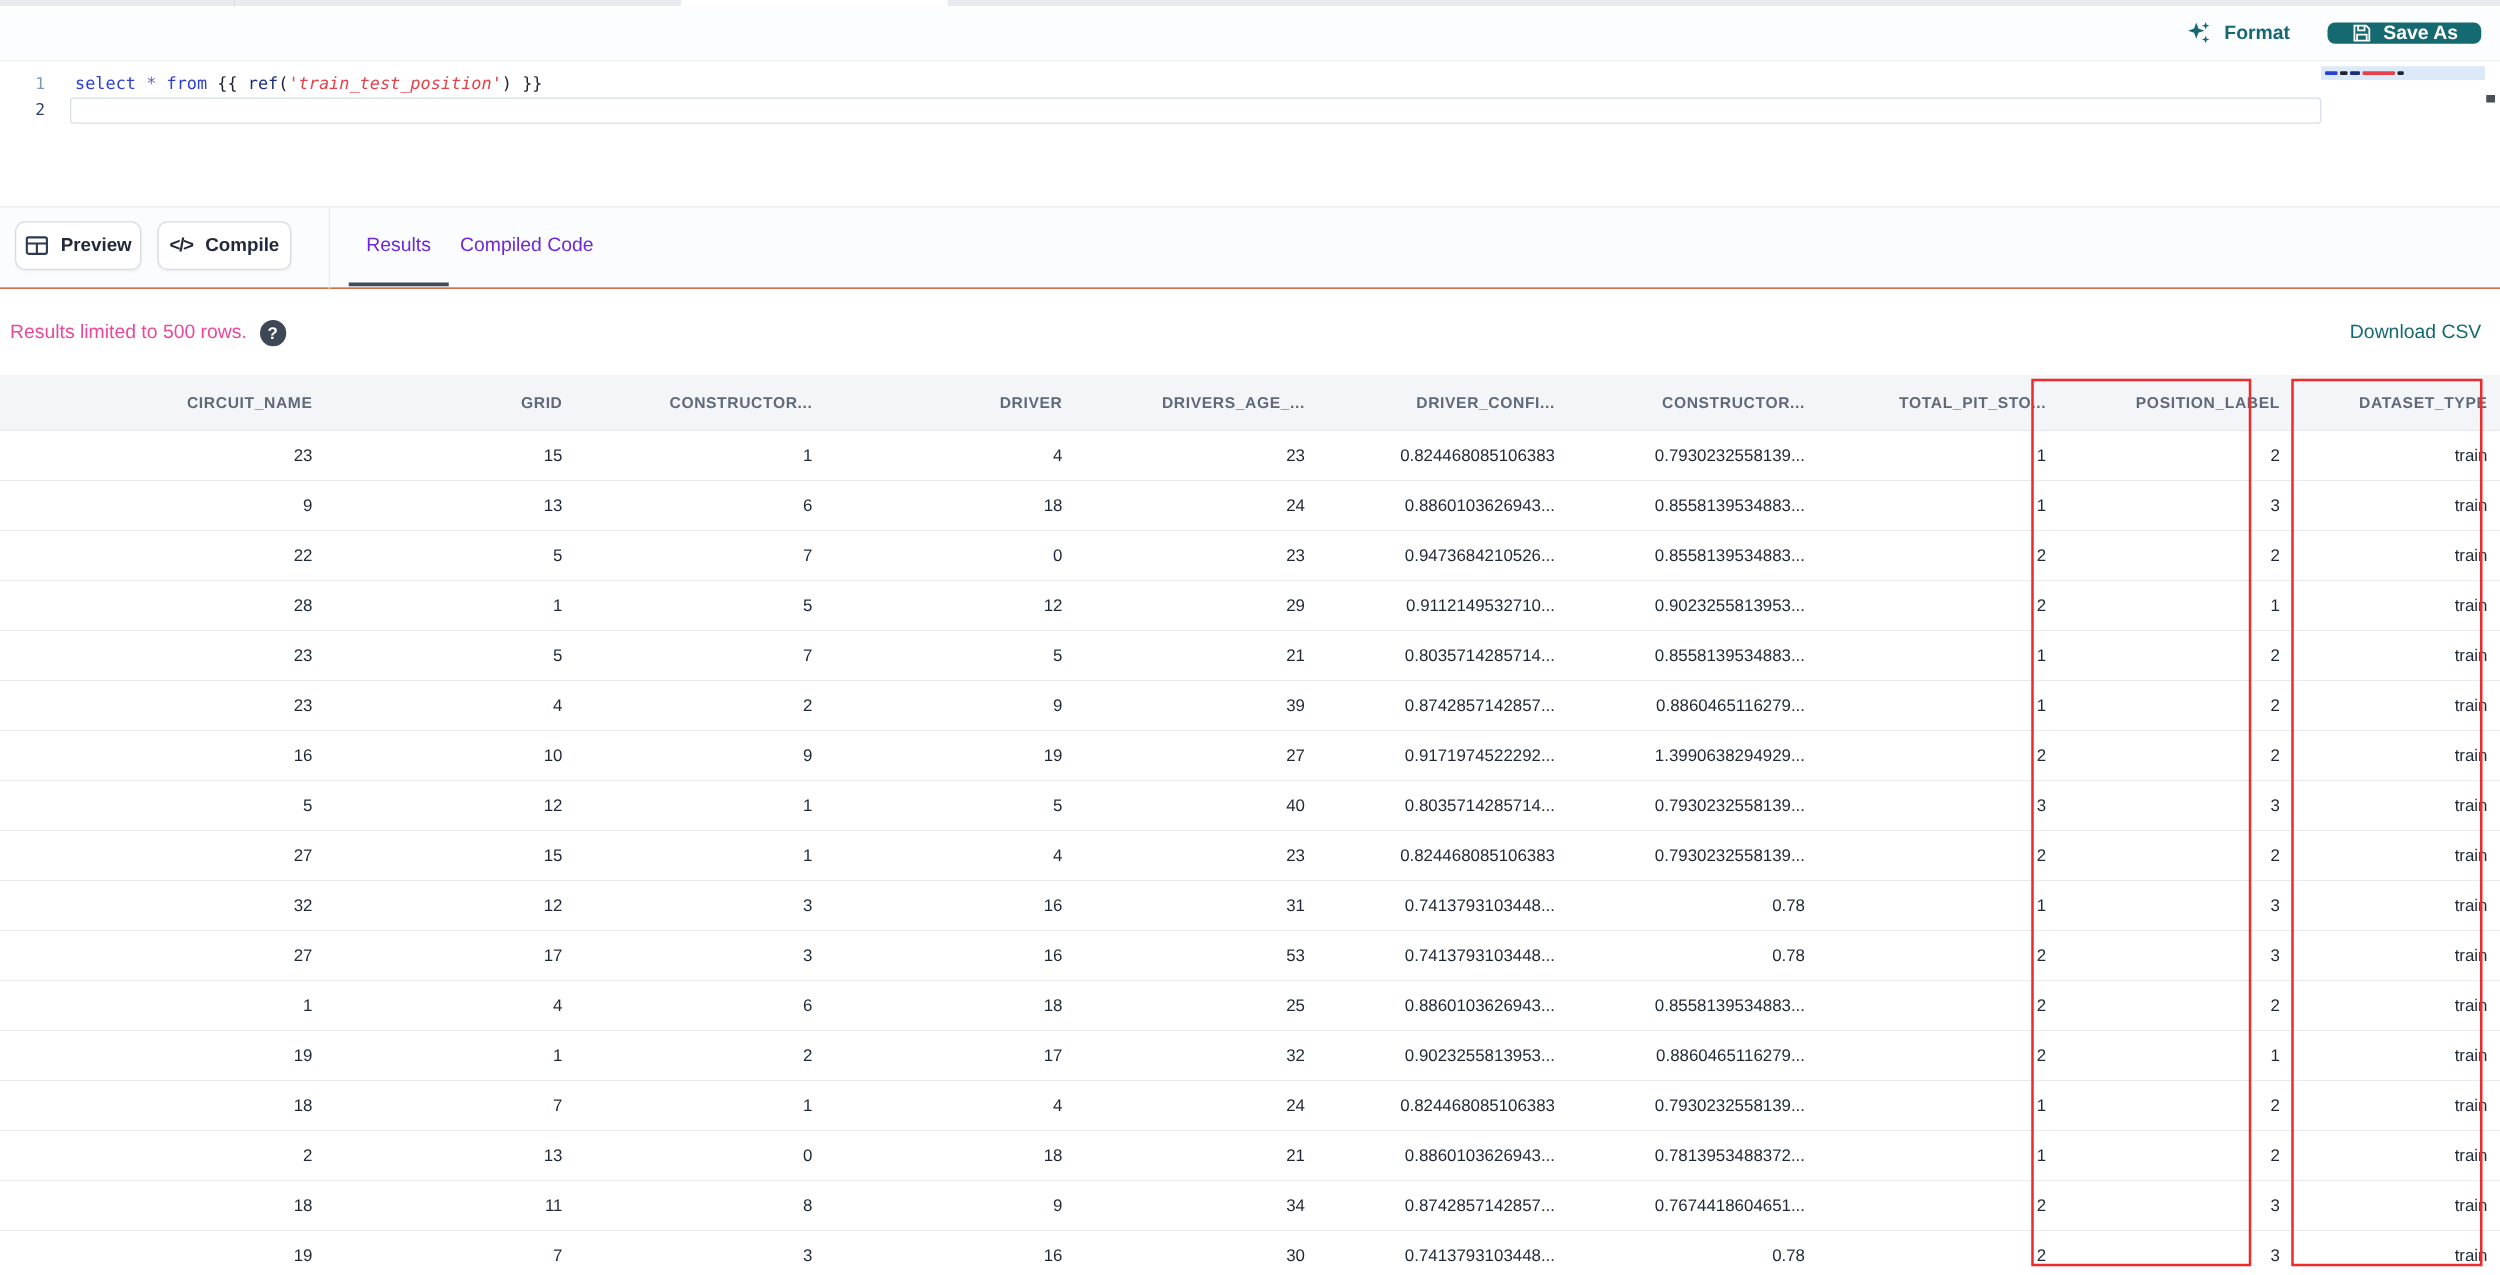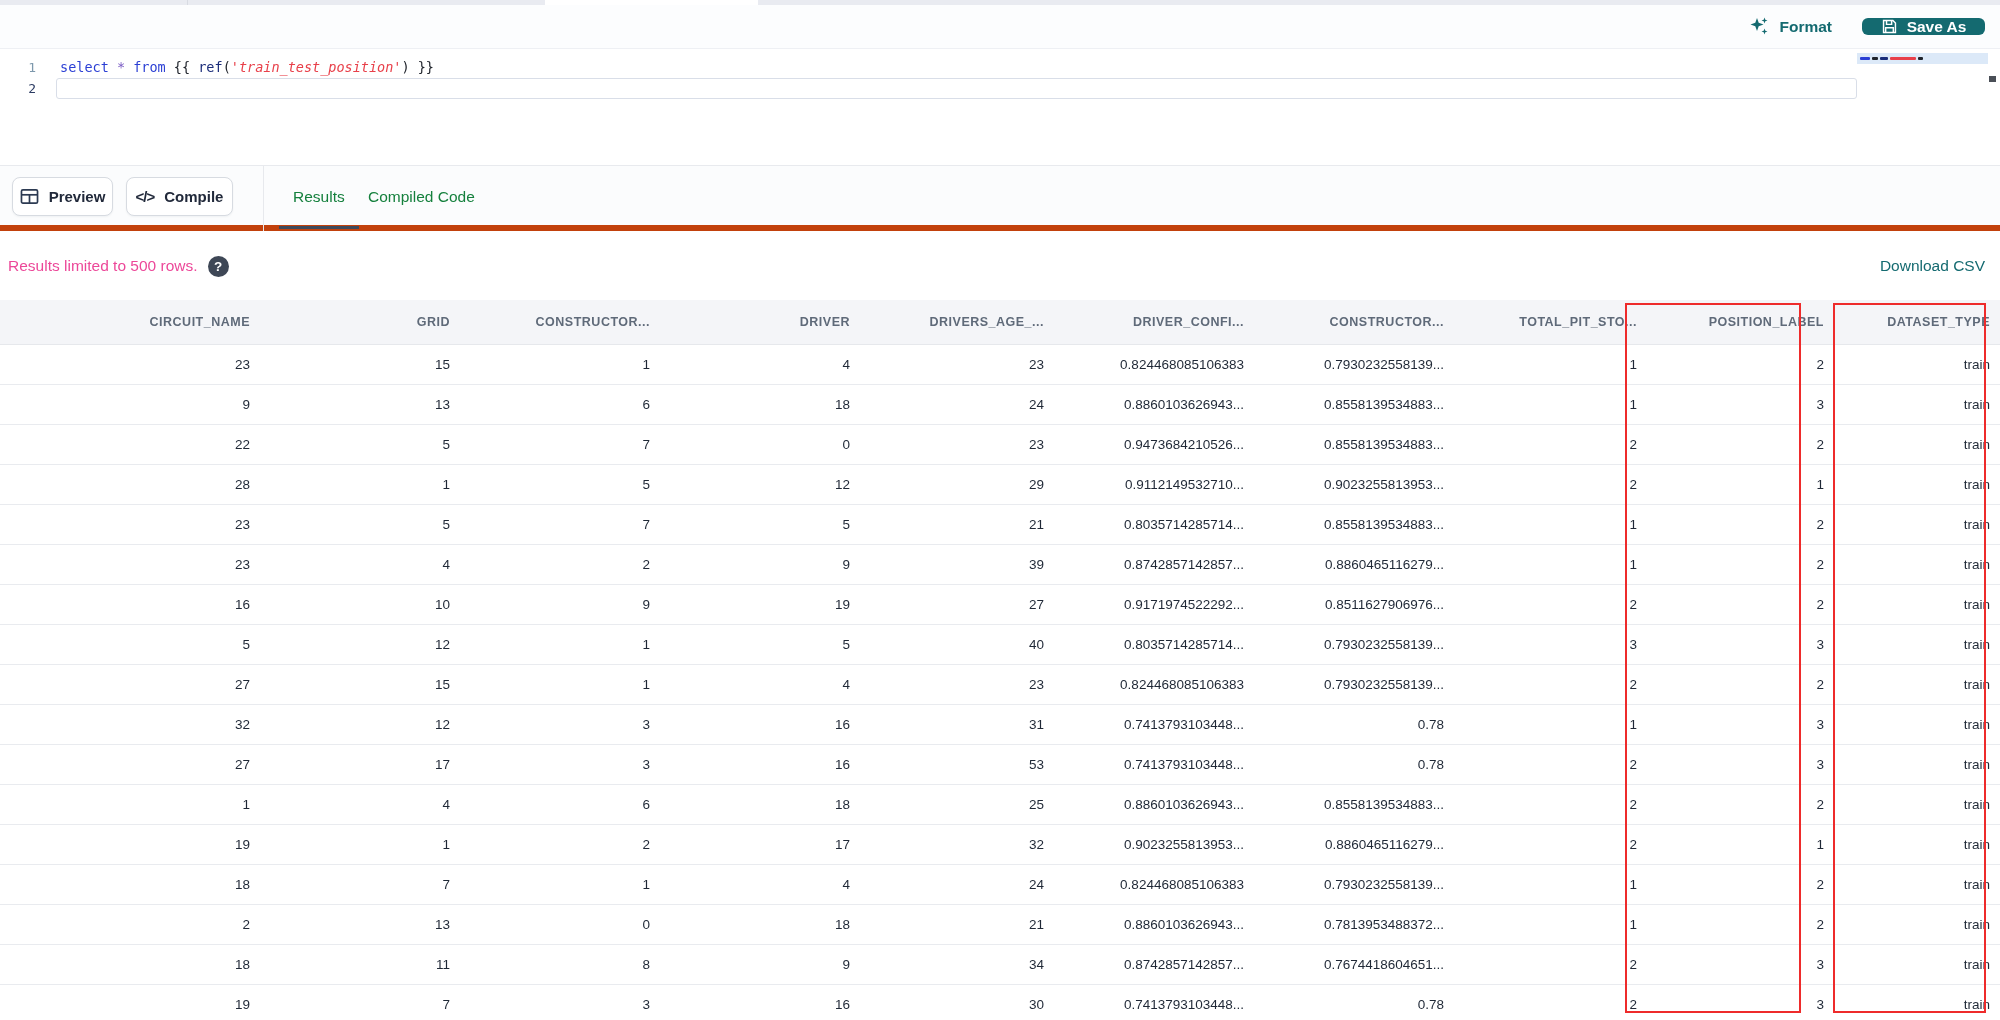--- a/index.html
+++ b/index.html
@@ -36,31 +36,31 @@
   .tok-fn  { color:var(--code-function); }
   .tok-str { color:var(--code-string);font-style:italic; }
   .tok-pl  { color:#20242c; }
   .minimap { position:absolute; left:1857px; top:4px; width:131px; height:11px; background:#dce9f8;
              display:flex; align-items:center; gap:2px; padding-left:3px; cursor:pointer; }
   .minimap i { display:block; height:3px; border-radius:1px; }
   .scroll-marker { position:absolute; left:1989px; top:27px; width:7px; height:6px; background:#4a4f57; }
 
   
   .actions-row { position:absolute; top:165px; left:0; width:2000px; height:66px; background:#fbfcfd;
-                 border-top:1px solid #e8eaee; border-bottom:6px solid #c2410c; }
+                 border-top:1px solid #e8eaee; border-bottom:1px solid #c2410c; }
   .act-btn { position:absolute; top:11px; height:39px; background:#fff; border:1px solid #d7dbe1;
              border-radius:8px; display:flex; align-items:center; justify-content:center; gap:10px;
              font-size:15px; font-weight:600; color:#21293a; cursor:pointer;
              box-shadow:0 1px 2px rgba(20,30,50,.05); font-family:"Liberation Sans", sans-serif; }
   .preview-btn { left:12px; width:101px; }
   .compile-btn { left:126px; width:107px; }
   .compile-glyph { font-weight:700; font-size:15px; letter-spacing:-1px; color:#21293a; }
   .v-divider { position:absolute; left:263px; top:0; width:1px; height:65px; background:#e7e9ed; }
   .tab { position:absolute; top:0; height:62px; display:flex; align-items:center;
-         font-size:15.5px; color:#15803d; cursor:pointer; font-weight:500; }
+         font-size:15.5px; color:#6d28d9; cursor:pointer; font-weight:500; }
   .tab-results { left:293px; }
   .tab-compiled { left:368px; }
   .tab-underline { position:absolute; left:279px; top:60px; width:80px; height:3px; background:var(--tab-underline); }
 
   
   .results-bar { position:absolute; top:232px; left:0; width:2000px; height:68px; background:#fff;
                  display:flex; align-items:center; }
   .notice { margin-left:8px; font-size:15.5px; color:#ec4899; }
   .help-icon { margin-left:10px; width:21px; height:21px; border-radius:50%; background:#3e4756;
                color:#fff; font-size:13.5px; font-weight:bold; display:flex; align-items:center;
@@ -241,21 +241,21 @@
         <div class="td">2</div>
         <div class="td">train</div>
       </div>
       <div class="tr grid-cols">
         <div class="td">16</div>
         <div class="td">10</div>
         <div class="td">9</div>
         <div class="td">19</div>
         <div class="td">27</div>
         <div class="td">0.9171974522292...</div>
-        <div class="td">0.8511627906976...</div>
+        <div class="td">1.3990638294929...</div>
         <div class="td">2</div>
         <div class="td">2</div>
         <div class="td">train</div>
       </div>
       <div class="tr grid-cols">
         <div class="td">5</div>
         <div class="td">12</div>
         <div class="td">1</div>
         <div class="td">5</div>
         <div class="td">40</div>

